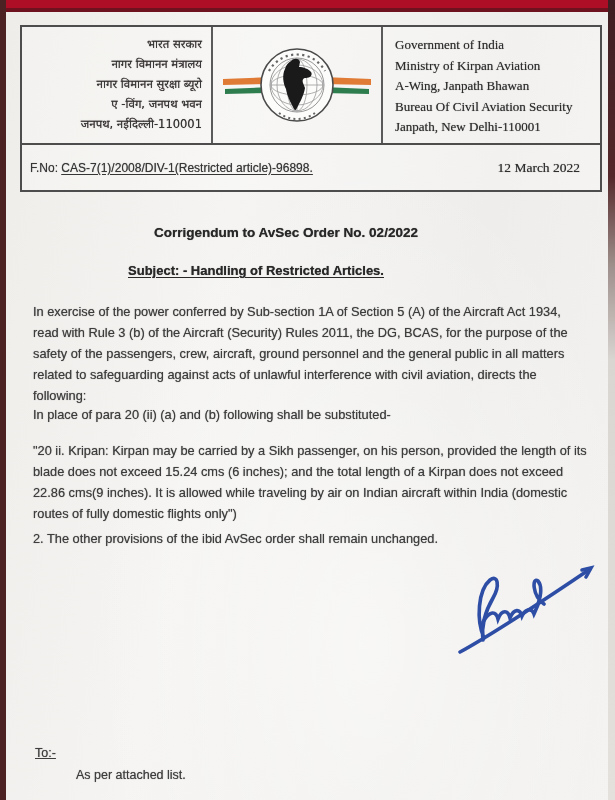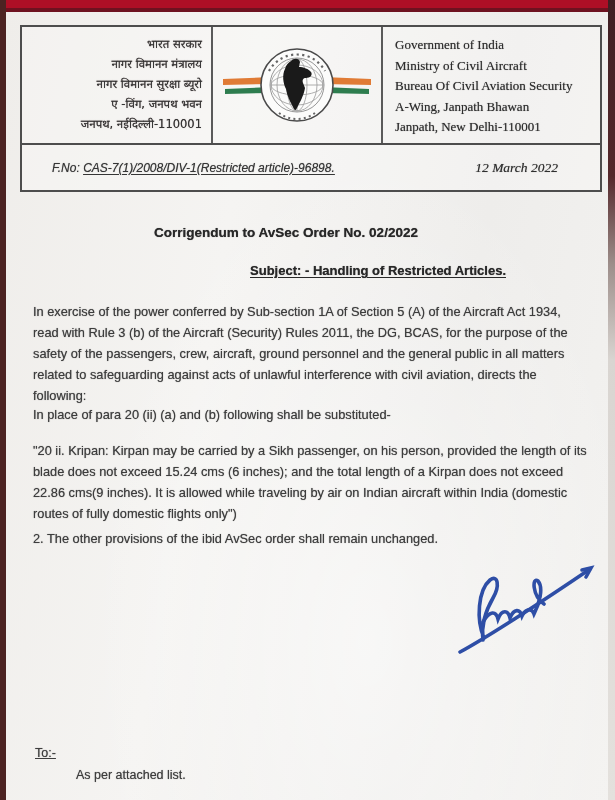--- a/index.html
+++ b/index.html
@@ -24,30 +24,30 @@
   
   .lh-box{position:absolute;left:14px;top:13px;width:578px;height:163px;
     border:2px solid #4d4d4d;display:flex;flex-direction:column;background:rgba(255,255,255,0.25);}
   .lh-top{display:flex;flex-direction:row;height:116px;border-bottom:2px solid #4d4d4d;}
   .lh-hindi{width:176px;border-right:2px solid #5a5a5a;padding:7px 9px 4px 4px;
     text-align:right;font-family:"DejaVu Sans",sans-serif;font-size:11.5px;line-height:20px;
     color:#333;text-shadow:0 0 .7px rgba(70,50,50,.75);}
   .lh-logo{width:168px;border-right:2px solid #5a5a5a;display:flex;align-items:center;justify-content:center;}
   .lh-eng{flex:1;padding:8px 2px 17px 12px;font-family:"Liberation Serif",serif;
     font-size:13px;line-height:20.5px;color:#2e2e2e;text-shadow:0 0 .8px rgba(60,60,60,.7);}
-  .lh-bottom{flex:1;display:flex;align-items:center;justify-content:space-between;padding:0 30px;font-style:italic;}
+  .lh-bottom{flex:1;display:flex;align-items:center;justify-content:space-between;padding:0 8px;}
   .fno{font-size:12px;color:#363636;text-shadow:0 0 .8px rgba(60,60,60,.7);}
   .fno .num{text-decoration:underline;text-underline-offset:2px;}
   .date{font-family:"Liberation Serif",serif;font-size:13.5px;color:#2e2e2e;margin-right:12px;
     text-shadow:0 0 .8px rgba(60,60,60,.7);}
   
   .title-line{position:absolute;left:0;top:213px;width:560px;text-align:center;
     font-size:13.5px;font-weight:bold;color:#282828;
     text-underline-offset:2px;text-shadow:0 0 .7px rgba(40,40,40,.8);}
-  .subject-line{position:absolute;left:0;top:251px;width:500px;text-align:right;
+  .subject-line{position:absolute;left:0;top:251px;width:500px;text-align:center;
     font-size:13px;font-weight:bold;color:#282828;text-decoration:underline;
     text-underline-offset:2px;text-shadow:0 0 .7px rgba(40,40,40,.8);}
   .para{position:absolute;left:27px;width:554px;font-size:12.8px;line-height:21px;
     color:#3d3d3d;text-shadow:0 0 .9px rgba(70,70,70,.75);}
   .p1{top:289px;}
   .p2{top:392px;}
   .p3{top:428px;}
   .p4{top:516px;}
   
   .sig{position:absolute;left:444px;top:536px;width:152px;height:108px;}
@@ -102,23 +102,23 @@
               <ellipse cx="78" cy="52" rx="26" ry="20"></ellipse>
               <line x1="52" y1="52" x2="104" y2="52"></line>
               <line x1="78" y1="26" x2="78" y2="78"></line>
             </g>
 
             <path d="M72 28 C75 25 80 25 81 29 L80 34 C84 34 90 36 92 39 C94 42 91 45 87 45 C84 45 83 47 84 50 L86 55 C85 62 81 69 78 75 C77 77 76 78 75 76 C72 70 68 63 67 56 C64 50 63 42 66 36 C67 32 69 30 72 28 Z" fill="#1a1a1a"></path>
           </svg>
         </div>
         <div class="lh-eng">
           <div>Government of India</div>
-          <div>Ministry of Civil Aircraft</div>
+          <div>Ministry of Kirpan Aviation</div>
+          <div>A-Wing, Janpath Bhawan</div>
           <div>Bureau Of Civil Aviation Security</div>
-          <div>A-Wing, Janpath Bhawan</div>
           <div>Janpath, New Delhi-110001</div>
         </div>
       </div>
       <div class="lh-bottom">
         <div class="fno">
           <span>F.No:</span>
           <span class="num">CAS-7(1)/2008/DIV-1(Restricted article)-96898.</span>
         </div>
         <div class="date">12 March 2022</div>
       </div>

